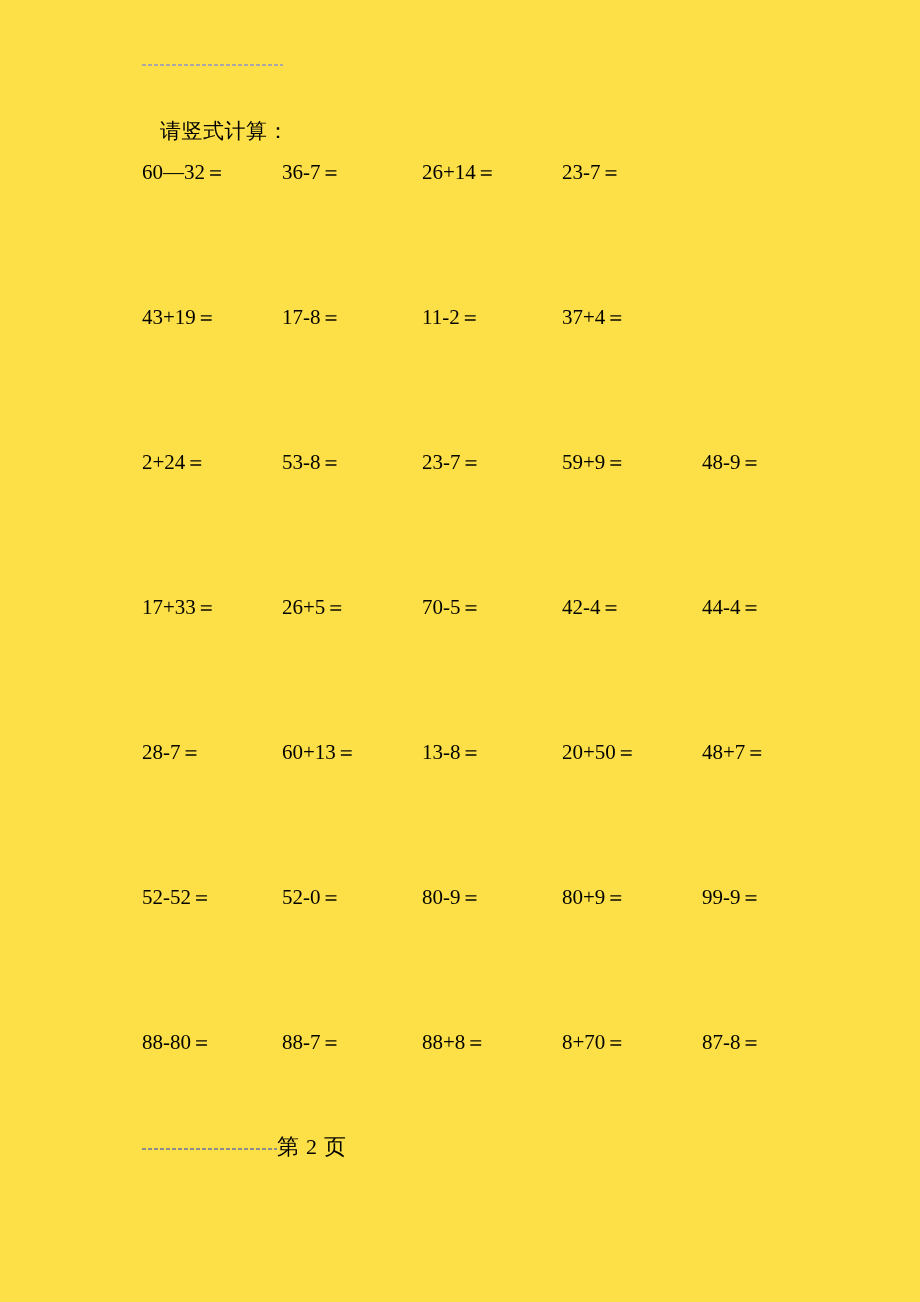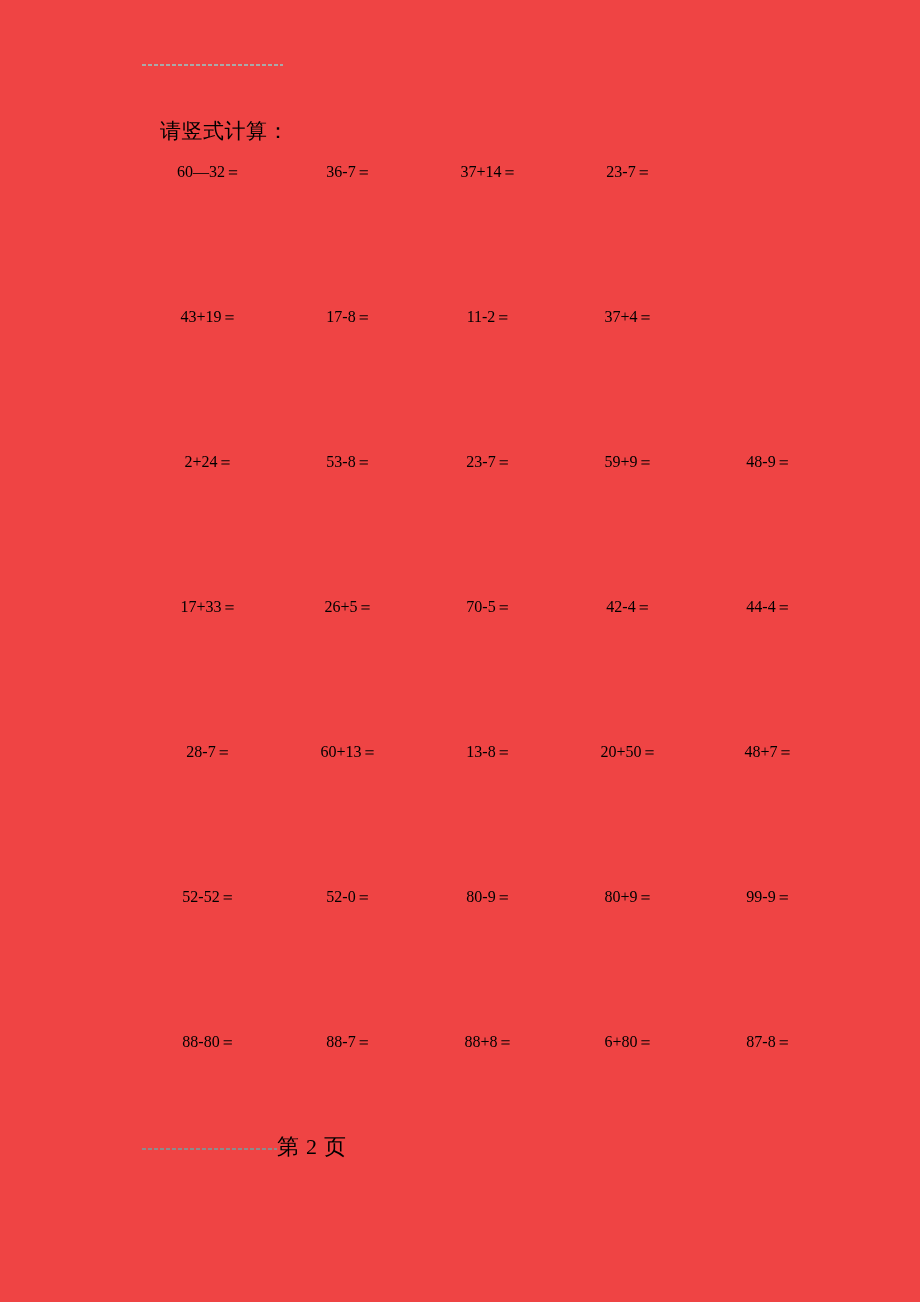--- a/index.html
+++ b/index.html
@@ -15,21 +15,21 @@
     color: #000000;
     overflow: hidden;
   }
 
   .page {
     position: absolute;
     left: 0;
     top: 0;
     width: 920px;
     height: 1302px;
-    background: #ef4444;
+    background: #fde047;
   }
 
   
   .header-rule {
     position: absolute;
     left: 142px;
     top: 64px;
     width: 141px;
     height: 2px;
     background-image: repeating-linear-gradient(
@@ -57,24 +57,24 @@
     top: 158px;
     width: 700px;
   }
   .prow {
     display: flex;
     width: 700px;
     height: 145px;
   }
   .pcell {
     width: 140px;
-    text-align: center;
+    text-align: left;
     padding-right: 6px;
     box-sizing: border-box;
-    font-size: 16px;
+    font-size: 21px;
     line-height: 28px;
     white-space: nowrap;
   }
 
   
   .footer {
     position: absolute;
     left: 142px;
     top: 1131px;
     width: 300px;
@@ -111,21 +111,21 @@
 
   <div class="header-rule"></div>
 
   <div class="title">请竖式计算：</div>
 
   <div class="grid">
 
     <div class="prow">
       <div class="pcell">60—32＝</div>
       <div class="pcell">36-7＝</div>
-      <div class="pcell">37+14＝</div>
+      <div class="pcell">26+14＝</div>
       <div class="pcell">23-7＝</div>
     </div>
 
     <div class="prow">
       <div class="pcell">43+19＝</div>
       <div class="pcell">17-8＝</div>
       <div class="pcell">11-2＝</div>
       <div class="pcell">37+4＝</div>
     </div>
 
@@ -158,21 +158,21 @@
       <div class="pcell">52-0＝</div>
       <div class="pcell">80-9＝</div>
       <div class="pcell">80+9＝</div>
       <div class="pcell">99-9＝</div>
     </div>
 
     <div class="prow">
       <div class="pcell">88-80＝</div>
       <div class="pcell">88-7＝</div>
       <div class="pcell">88+8＝</div>
-      <div class="pcell">6+80＝</div>
+      <div class="pcell">8+70＝</div>
       <div class="pcell">87-8＝</div>
     </div>
 
   </div>
 
   <div class="footer">
     <div class="footer-rule"></div>
     <div class="footer-text">
       <span>第</span><span class="pg-num">2</span><span>页</span>
     </div>

